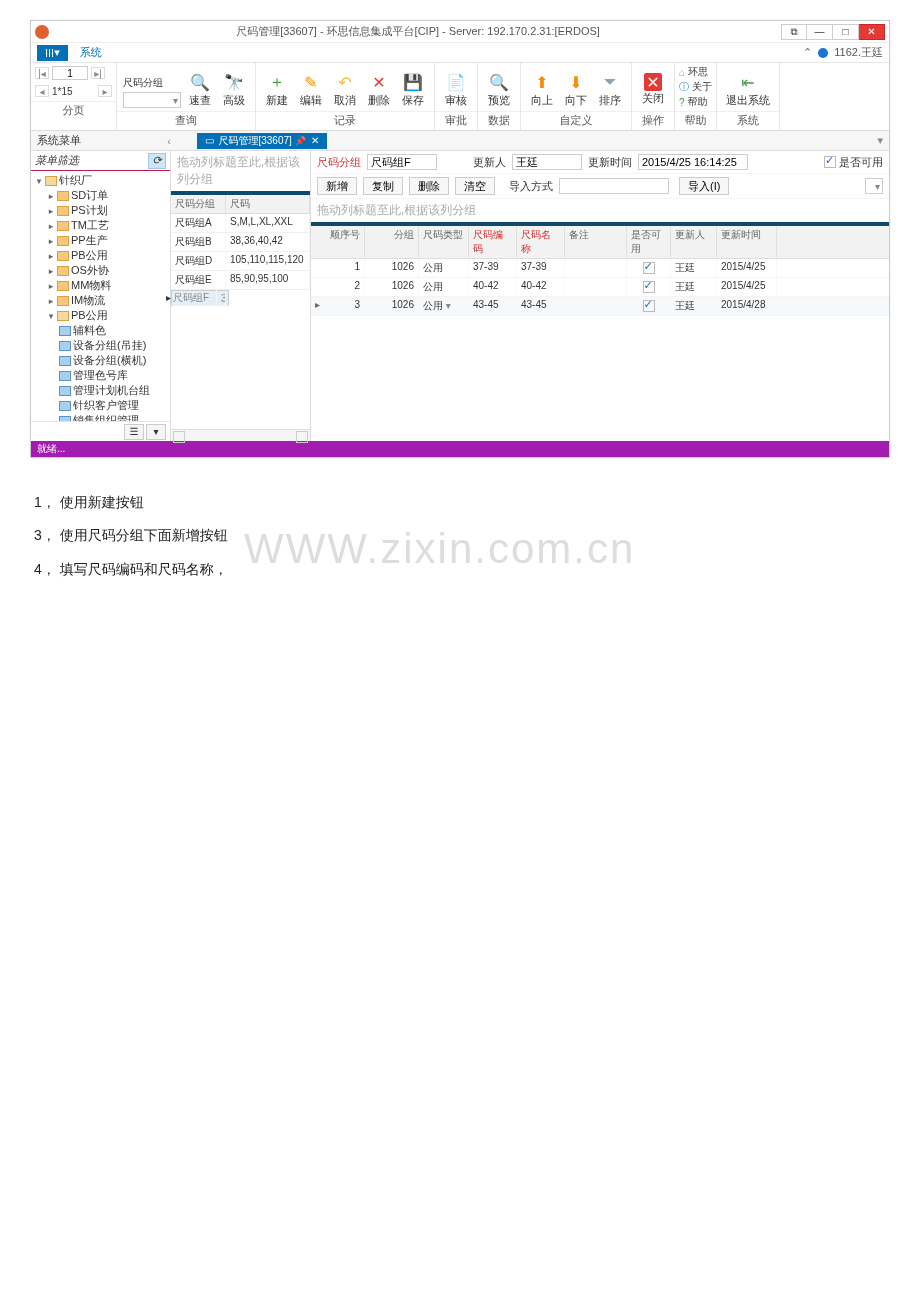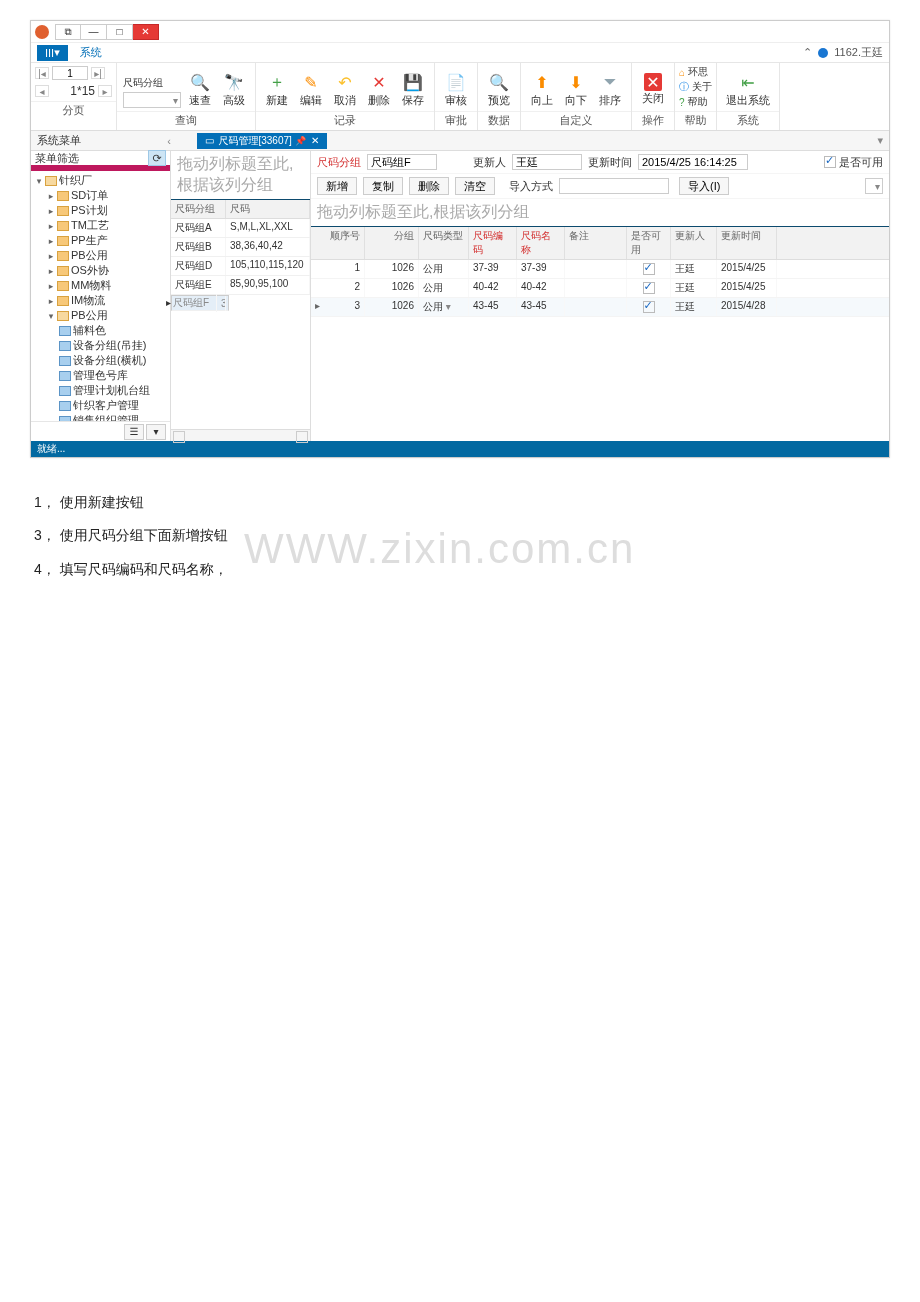--- a/index.html
+++ b/index.html
@@ -47,37 +47,37 @@
   .secondbar{display:flex;align-items:center;height:20px;background:#f6f6f6;border-bottom:1px solid #ddd;padding:0 6px;font-size:11px;}
   .secondbar .sys-menu{color:#333;}
   .collapse{width:16px;text-align:center;color:#888; margin-left:auto;}
   .doc-tab{margin-left:20px;background:#036fb7;color:#fff;padding:1px 8px;display:flex;align-items:center;gap:4px;font-size:10px;}
   .doc-tab .pin{font-size:9px;}
   .expand{margin-left:auto;color:#888;font-size:11px;}
   
   
   .app-body{display:flex;height:290px;}
   .left-panel{width:140px;border-right:1px solid #ddd;display:flex;flex-direction:column;}
-  .menu-filter{display:flex;align-items:center;height:20px;border-bottom:6px solid #be185d;padding:0 4px;gap:4px;}
+  .menu-filter{display:flex;align-items:center;height:20px;border-bottom:1px solid #be185d;padding:0 4px;gap:4px;font-style:italic;}
   .menu-filter span{font-size:11px;}
   .square-btn{width:18px;height:16px;border:1px solid #9ec8e6;background:#cde5f5;display:flex;align-items:center;justify-content:center;font-size:10px;margin-left:auto;}
   
   .tree{flex:1;overflow:auto;padding:2px 0;font-size:11px;color:#333;}
   .tn{padding:1px 0 1px 4px;white-space:nowrap;display:flex;align-items:center;gap:2px;height:15px;}
   .tn .tog{width:8px;display:inline-block;text-align:center;color:#666;font-size:9px;}
   .fold{width:12px;height:10px;background:#f7c879;border:1px solid #d9a23f;display:inline-block;}
   .fold.open{background:#f7d9a0;}
   .leaf-ic{width:12px;height:10px;background:#a8cfee;border:1px solid #5b94c6;display:inline-block;}
   .indent1{padding-left:16px;} .indent2{padding-left:28px;}
   
   .left-bottom{border-top:1px solid #e6e6e6;height:20px;display:flex;align-items:center;justify-content:flex-end;gap:2px;padding-right:4px;}
   .lb-btn{width:20px;height:16px;border:1px solid #ccc;background:#f5f5f5;display:flex;align-items:center;justify-content:center;font-size:10px;}
   
   .mid-panel{width:140px;border-right:1px solid #ddd;display:flex;flex-direction:column;}
-  .ghdr{font-size:16px;color:#aaa;padding:3px 6px;border-bottom:1px solid #0c4a6e;}
+  .ghdr{font-size:12px;color:#aaa;padding:3px 6px;border-bottom:4px solid #0c4a6e;}
   .grid-head{display:flex;background:#f2f2f2;border-bottom:1px solid #ddd;}
   .gh-cell{font-size:10px;padding:2px 4px;color:#666;flex:1;border-right:1px solid #e0e0e0;}
   .grid-row{display:flex;border-bottom:1px solid #f0f0f0;font-size:10px;}
   .gr-cell{padding:2px 4px;flex:1;border-right:1px solid #f6f6f6;white-space:nowrap;overflow:hidden;}
   .grid-row.sel{background:#e4eef7;}
   .mid-scroll{height:12px;border-top:1px solid #ddd;margin-top:auto;background:#f5f5f5;position:relative;}
   .mid-scroll::before{content:"";position:absolute;left:2px;top:1px;width:10px;height:10px;border:1px solid #ccc;}
   .mid-scroll::after{content:"";position:absolute;right:2px;top:1px;width:10px;height:10px;border:1px solid #ccc;}
   
   .right-panel{flex:1;display:flex;flex-direction:column;}
@@ -93,21 +93,21 @@
   .rgrid{flex:1;display:flex;flex-direction:column;}
   .rgrid-head{display:flex;background:#f2f2f2;border-bottom:1px solid #ddd;font-size:10px;color:#666;}
   .rg-h{padding:2px 4px;border-right:1px solid #e0e0e0;}
   .rgrid-row{display:flex;border-bottom:1px solid #f4f4f4;font-size:10px;}
   .rg-c{padding:2px 4px;border-right:1px solid #f8f8f8;overflow:hidden;white-space:nowrap;}
   .cb-cell{display:flex;align-items:center;justify-content:center;}
   .col-seq{width:54px;text-align:right;} .col-grp{width:54px;text-align:right;} .col-type{width:50px;}
   .col-code{width:48px;} .col-name{width:48px;} .col-remark{width:62px;} .col-av{width:44px;} .col-up{width:46px;} .col-ut{width:60px;}
   .rg-red{color:#d32f2f;}
   
-  .statusbar{height:16px;background:#0369a1;color:#fff;font-size:10px;padding:0 6px;display:flex;align-items:center;}
+  .statusbar{height:16px;background:#a21caf;color:#fff;font-size:10px;padding:0 6px;display:flex;align-items:center;}
   
   
   .instructions{font-size:14px;line-height:2.1;color:#222;padding:0 4px 40px 4px;}
   .instructions p{margin:4px 0;}
   .section-head{font-size:18px;margin-top:18px;letter-spacing:1px;}
   .watermark{position:relative;}
   .watermark::after{
     content:attr(data-wm);
     position:absolute; left:210px; top:-16px;
     font-size:42px; color:#ddd; letter-spacing:2px;
@@ -117,20 +117,21 @@
 </style>
 </head>
 <body>
 
 <div class="page">
 
 <div class="app-window">
 
   <div class="titlebar">
     <div class="titlebar-logo"></div>
+    <div class="titlebar-center">尺码管理[33607] - 环思信息集成平台[CIP] - Server: 192.170.2.31:[ERDOS]</div>
     <div class="win-btns">
       <div class="win-btn">⧉</div>
       <div class="win-btn">—</div>
       <div class="win-btn">□</div>
       <div class="win-btn close">✕</div>
     </div>
   </div>
 
   <div class="topstrip">
     <div class="tab-chip"><span>III</span> ▾</div>
@@ -146,21 +147,21 @@
 
     <div class="ribbon-group">
       <div class="pager-col">
         <div class="pager-row">
           <span class="nav-ic">|◂</span>
           <input value="1" style="">
           <span class="nav-ic">▸|</span>
         </div>
         <div class="pager-row">
           <span class="nav-ic">◂</span>
-          <span style="font-size:12px;flex:1;text-align:right;">1*15</span>
+          <span style="font-size:10px;flex:1;text-align:left;">1*15</span>
           <span class="nav-ic">▸</span>
         </div>
       </div>
       <div class="ribbon-title">分页</div>
     </div>
 
     <div class="ribbon-group">
       <div class="ribbon-items">
         <div class="search-col">
           <div class="row">

